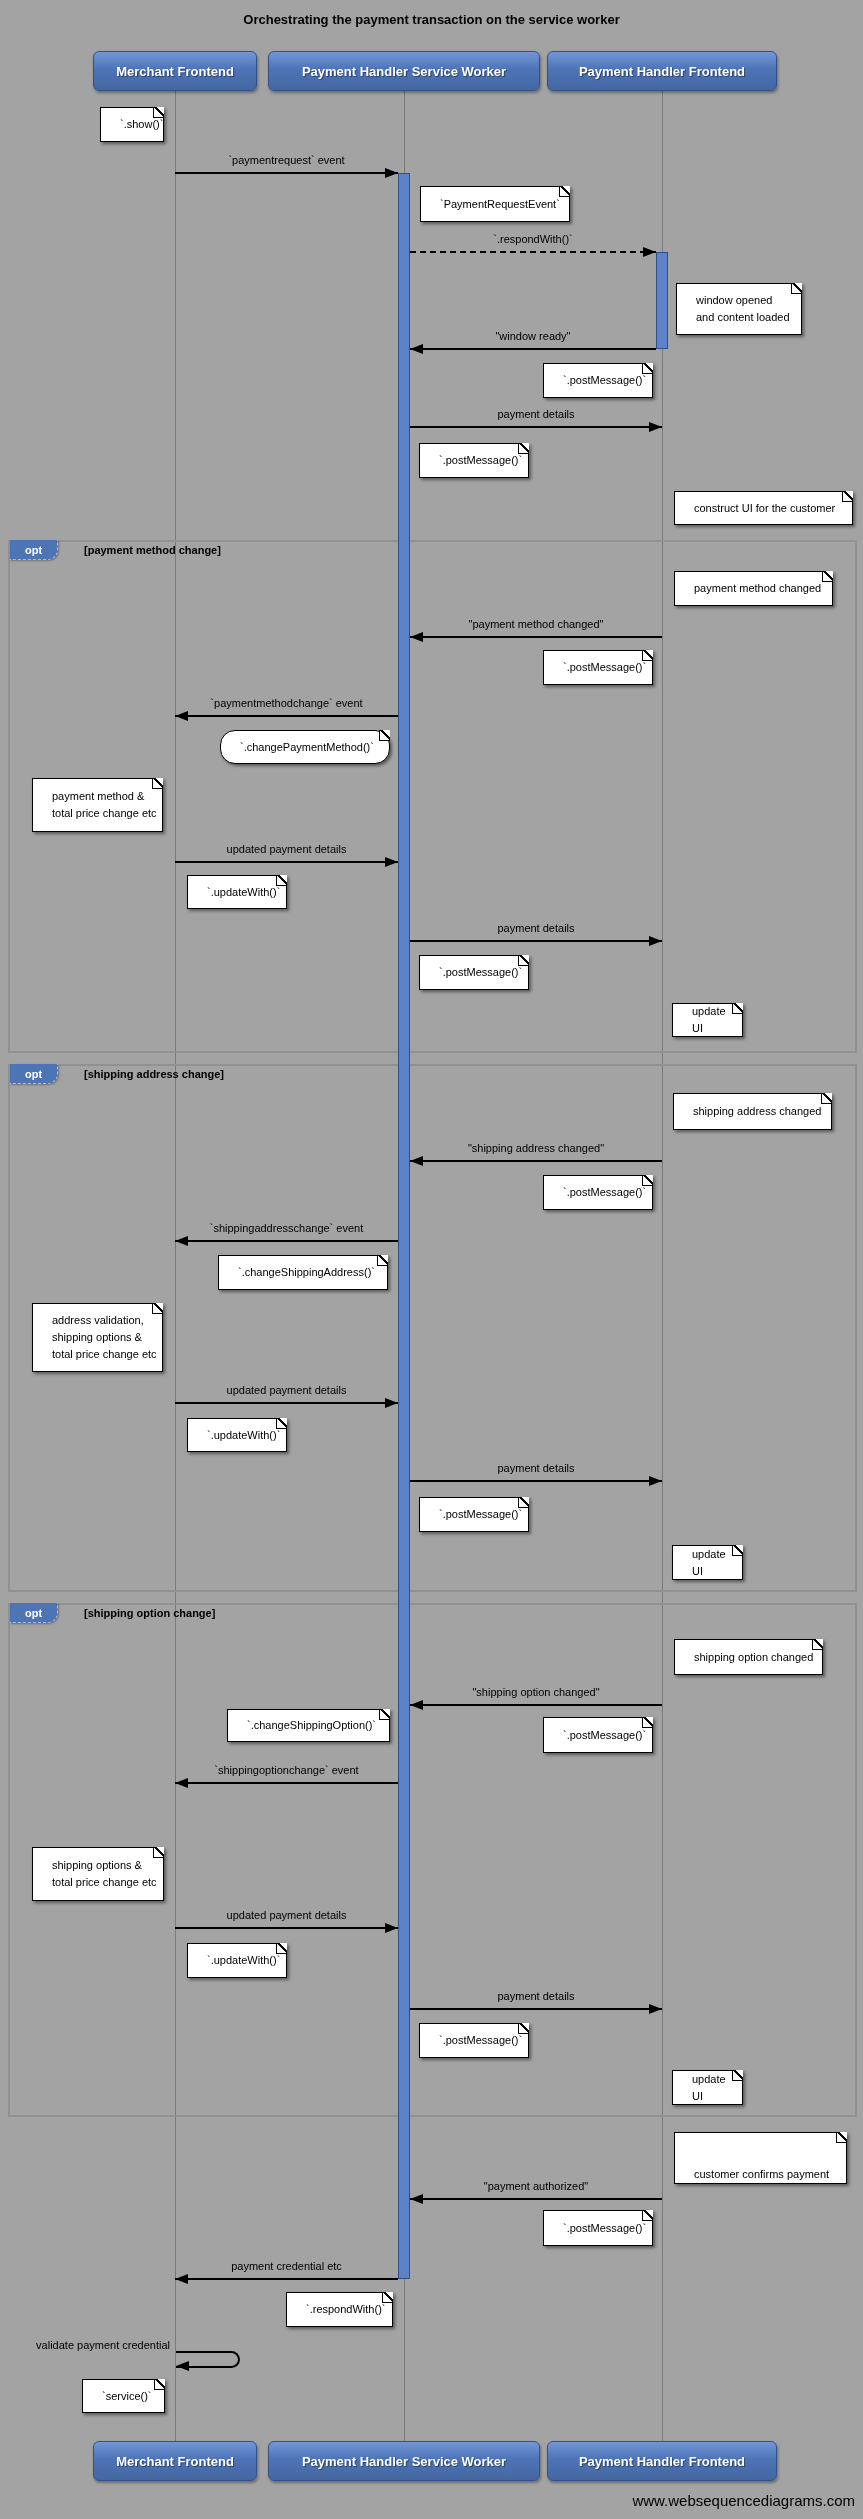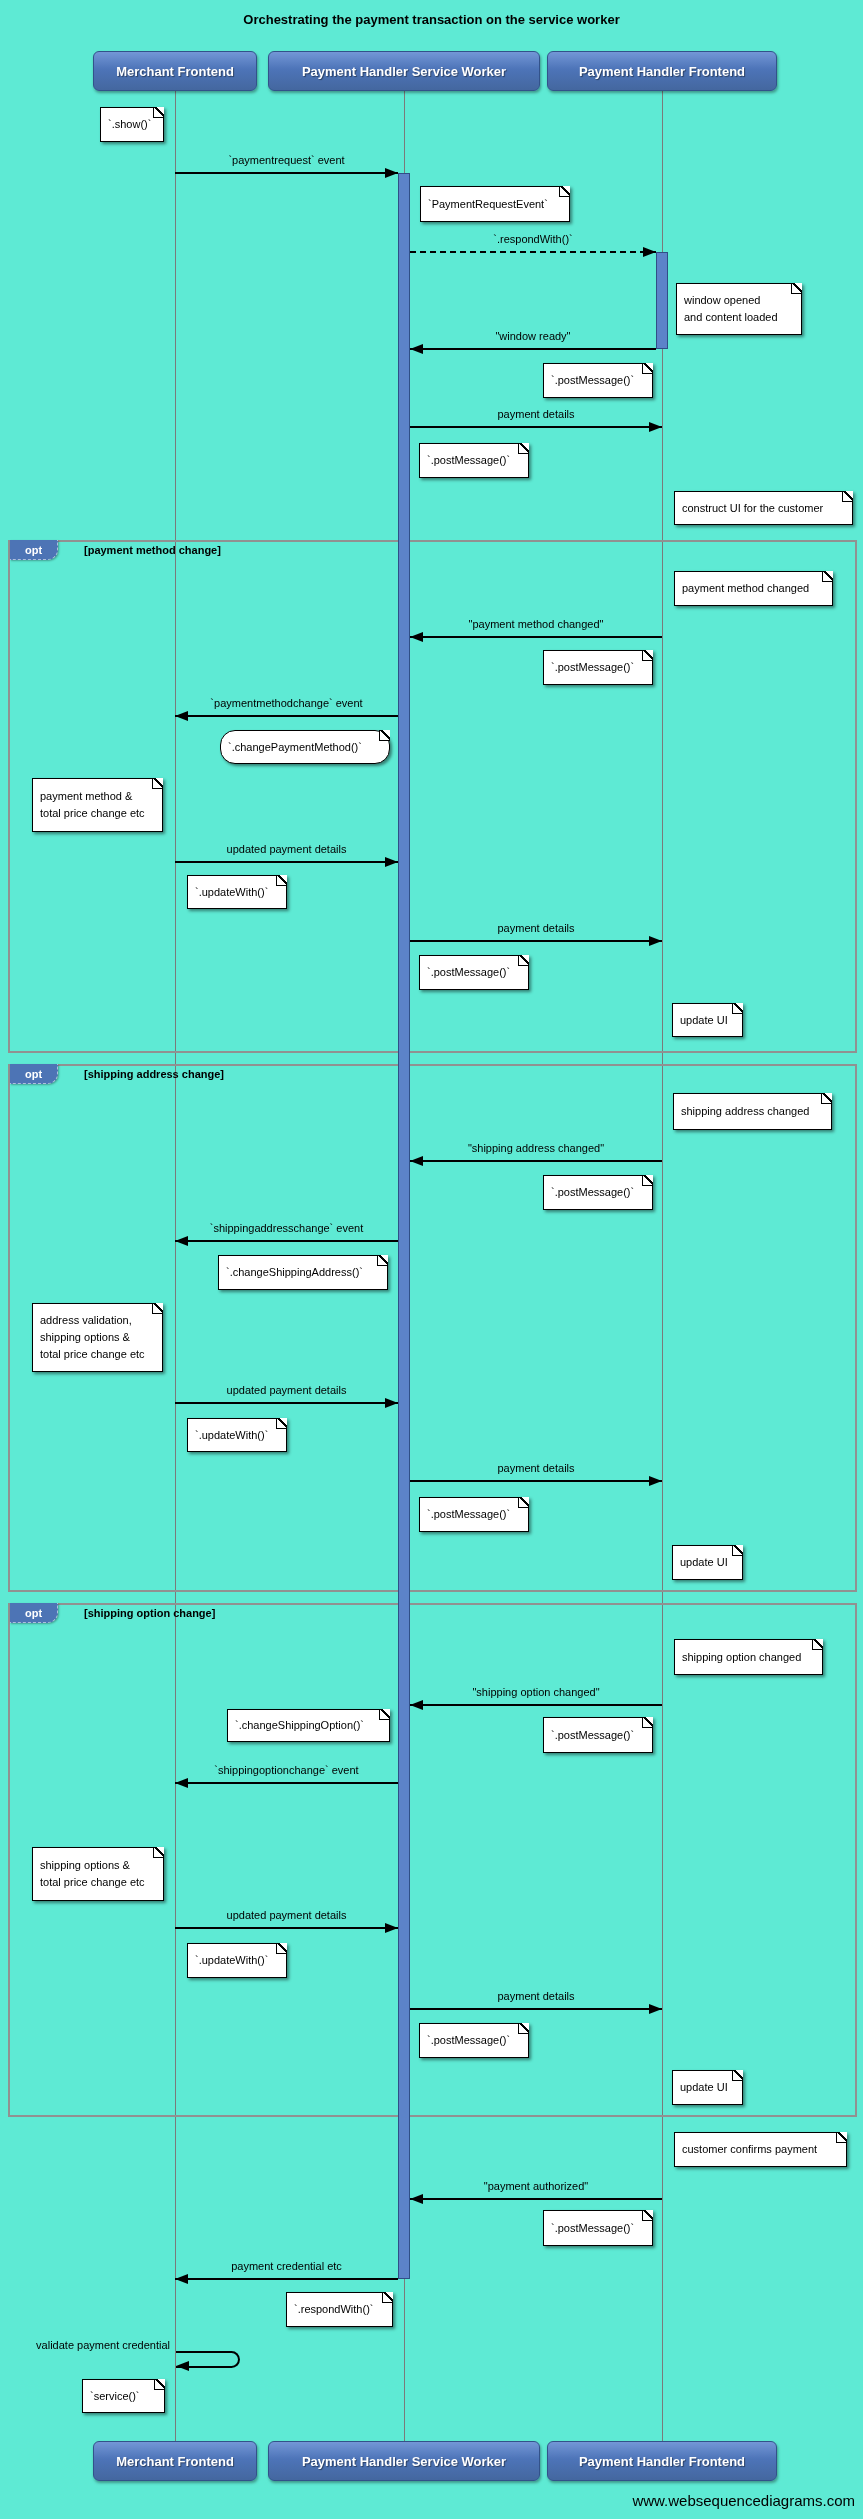--- a/index.html
+++ b/index.html
@@ -1,17 +1,17 @@
 <!DOCTYPE html>
 <html><head>
 <meta charset="utf-8">
 <style>
   html,body{margin:0;padding:0;background:#fff;}
   #diagram{
-    position:relative;width:863px;height:2519px;background:#5eead4;overflow:hidden;
+    position:relative;width:863px;height:2519px;background:#a3a3a3;overflow:hidden;
     font-family:"Liberation Sans","DejaVu Sans",sans-serif;color:#000;
   }
   .abs{position:absolute;}
   .title{
     width:100%;text-align:center;top:12px;left:0;
     font-size:13px;font-weight:bold;
   }
   .actor-box{
     background:linear-gradient(180deg,#7397d6 0%,#4d74b8 45%,#44679f 100%);
     border:1px solid #32528a;border-radius:6px;
@@ -37,21 +37,21 @@
     font-size:11px;white-space:nowrap;text-align:center;
     transform:translateX(-50%);
   }
   .head{width:0;height:0;border-top:5px solid transparent;border-bottom:5px solid transparent;}
   .head.r{border-left:13px solid #000;}
   .head.l{border-right:13px solid #000;}
   .note{
     background:#fff;border:1px solid #000;box-sizing:border-box;
     box-shadow:2px 2px 3px rgba(0,0,0,.45);
     font-size:11px;line-height:17px;white-space:pre-line;
-    display:flex;align-items:center;padding-left:7px;padding-right:4px;
+    display:flex;align-items:center;padding-left:19px;padding-right:4px;
   }
   .fold{
     position:absolute;top:-1px;right:-1px;width:10px;height:10px;
     border-left:1px solid #000;border-bottom:1px solid #000;
     background:linear-gradient(to bottom left,#fff 0,#fff 38%,#000 38%,#000 52%,#fff 52%);
   }
   .self-loop{
     border:2px solid #000;border-left:none;border-radius:0 9px 9px 0;
     box-sizing:border-box;background:transparent;
   }
@@ -166,17 +166,17 @@
     <div class="abs note" style="left: 419px; top: 1497px; width: 110px; height: 35px;"><div class="fold"></div><span>`.postMessage()`</span></div>
     <div class="abs note" style="left: 672px; top: 1545px; width: 71px; height: 35px;"><div class="fold"></div><span>update UI</span></div>
     <div class="abs note" style="left: 674px; top: 1639px; width: 149px; height: 36px;"><div class="fold"></div><span>shipping option changed</span></div>
     <div class="abs note" style="left: 543px; top: 1717px; width: 110px; height: 36px;"><div class="fold"></div><span>`.postMessage()`</span></div>
     <div class="abs note" style="left: 227px; top: 1709px; width: 163px; height: 33px;"><div class="fold"></div><span>`.changeShippingOption()`</span></div>
     <div class="abs note" style="left: 32px; top: 1847px; width: 132px; height: 54px;"><div class="fold"></div><span>shipping options &amp;
 total price change etc</span></div>
     <div class="abs note" style="left: 187px; top: 1943px; width: 100px; height: 35px;"><div class="fold"></div><span>`.updateWith()`</span></div>
     <div class="abs note" style="left: 419px; top: 2023px; width: 110px; height: 35px;"><div class="fold"></div><span>`.postMessage()`</span></div>
     <div class="abs note" style="left: 672px; top: 2070px; width: 71px; height: 35px;"><div class="fold"></div><span>update UI</span></div>
-    <div class="abs note" style="left: 674px; top: 2132px; width: 173px; height: 35px;"><div class="fold"></div><span>customer confirms payment</span></div>
+    <div class="abs note" style="left: 674px; top: 2132px; width: 173px; height: 52px; align-items: flex-end;"><div class="fold"></div><span>customer confirms payment</span></div>
     <div class="abs note" style="left: 543px; top: 2210px; width: 110px; height: 36px;"><div class="fold"></div><span>`.postMessage()`</span></div>
     <div class="abs note" style="left: 286px; top: 2292px; width: 107px; height: 35px;"><div class="fold"></div><span>`.respondWith()`</span></div>
     <div class="abs note" style="left: 82px; top: 2379px; width: 83px; height: 34px;"><div class="fold"></div><span>`service()`</span></div>
   </div>
 
 </body></html>

